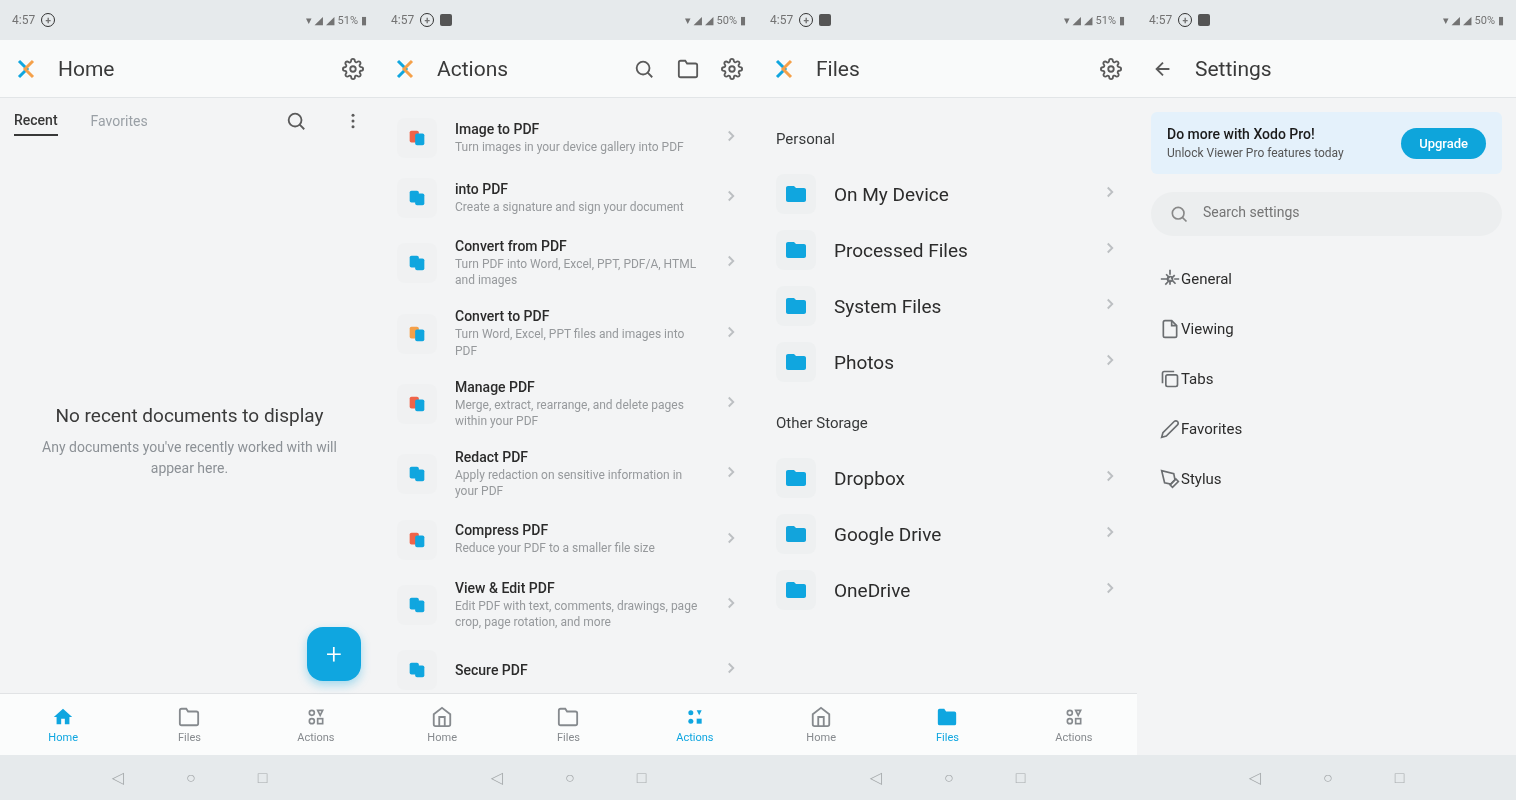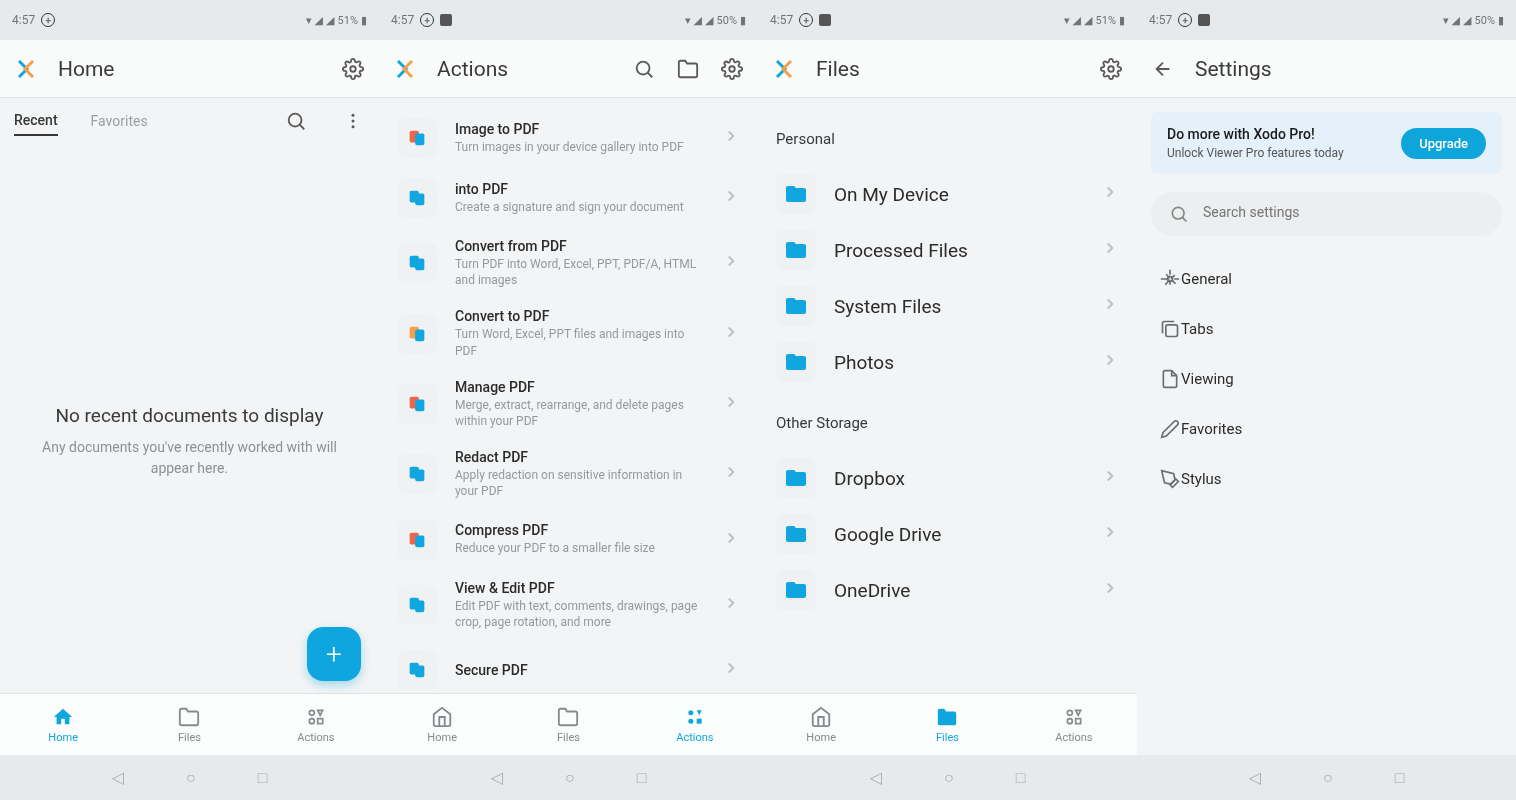--- a/index.html
+++ b/index.html
@@ -540,34 +540,34 @@
               <svg width="20" height="20" viewBox="0 0 24 24" fill="none" stroke="currentColor" stroke-width="2">
                 <circle cx="12" cy="12" r="3"></circle>
                 <path d="M12 1v6m0 6v6m5.66-11.66l-4.24 4.24m-2.84 2.84l-4.24 4.24M23 12h-6m-6 0H1m17.66 5.66l-4.24-4.24m-2.84-2.84L7.34 6.34"></path>
               </svg>
             </div>
             <div class="set-label">General</div>
           </div>
           <div class="set-item">
             <div class="set-icon">
               <svg width="20" height="20" viewBox="0 0 24 24" fill="none" stroke="currentColor" stroke-width="2">
-                <rect x="7" y="7" width="14" height="14" rx="2"></rect>
-                <path d="M3 17V5a2 2 0 0 1 2-2h12"></path>
-              </svg>
-            </div>
-            <div class="set-label">Tabs</div>
+                <path d="M14 2H6a2 2 0 0 0-2 2v16a2 2 0 0 0 2 2h12a2 2 0 0 0 2-2V8z"></path>
+                <polyline points="14 2 14 8 20 8"></polyline>
+              </svg>
+            </div>
+            <div class="set-label">Viewing</div>
           </div>
           <div class="set-item">
             <div class="set-icon">
               <svg width="20" height="20" viewBox="0 0 24 24" fill="none" stroke="currentColor" stroke-width="2">
-                <path d="M14 2H6a2 2 0 0 0-2 2v16a2 2 0 0 0 2 2h12a2 2 0 0 0 2-2V8z"></path>
-                <polyline points="14 2 14 8 20 8"></polyline>
-              </svg>
-            </div>
-            <div class="set-label">Viewing</div>
+                <rect x="7" y="7" width="14" height="14" rx="2"></rect>
+                <path d="M3 17V5a2 2 0 0 1 2-2h12"></path>
+              </svg>
+            </div>
+            <div class="set-label">Tabs</div>
           </div>
           <div class="set-item">
             <div class="set-icon">
               <svg width="20" height="20" viewBox="0 0 24 24" fill="none" stroke="currentColor" stroke-width="2">
                 <path d="M17 3a2.828 2.828 0 1 1 4 4L7.5 20.5 2 22l1.5-5.5L17 3z"></path>
               </svg>
             </div>
             <div class="set-label">Favorites</div>
           </div>
           <div class="set-item">

